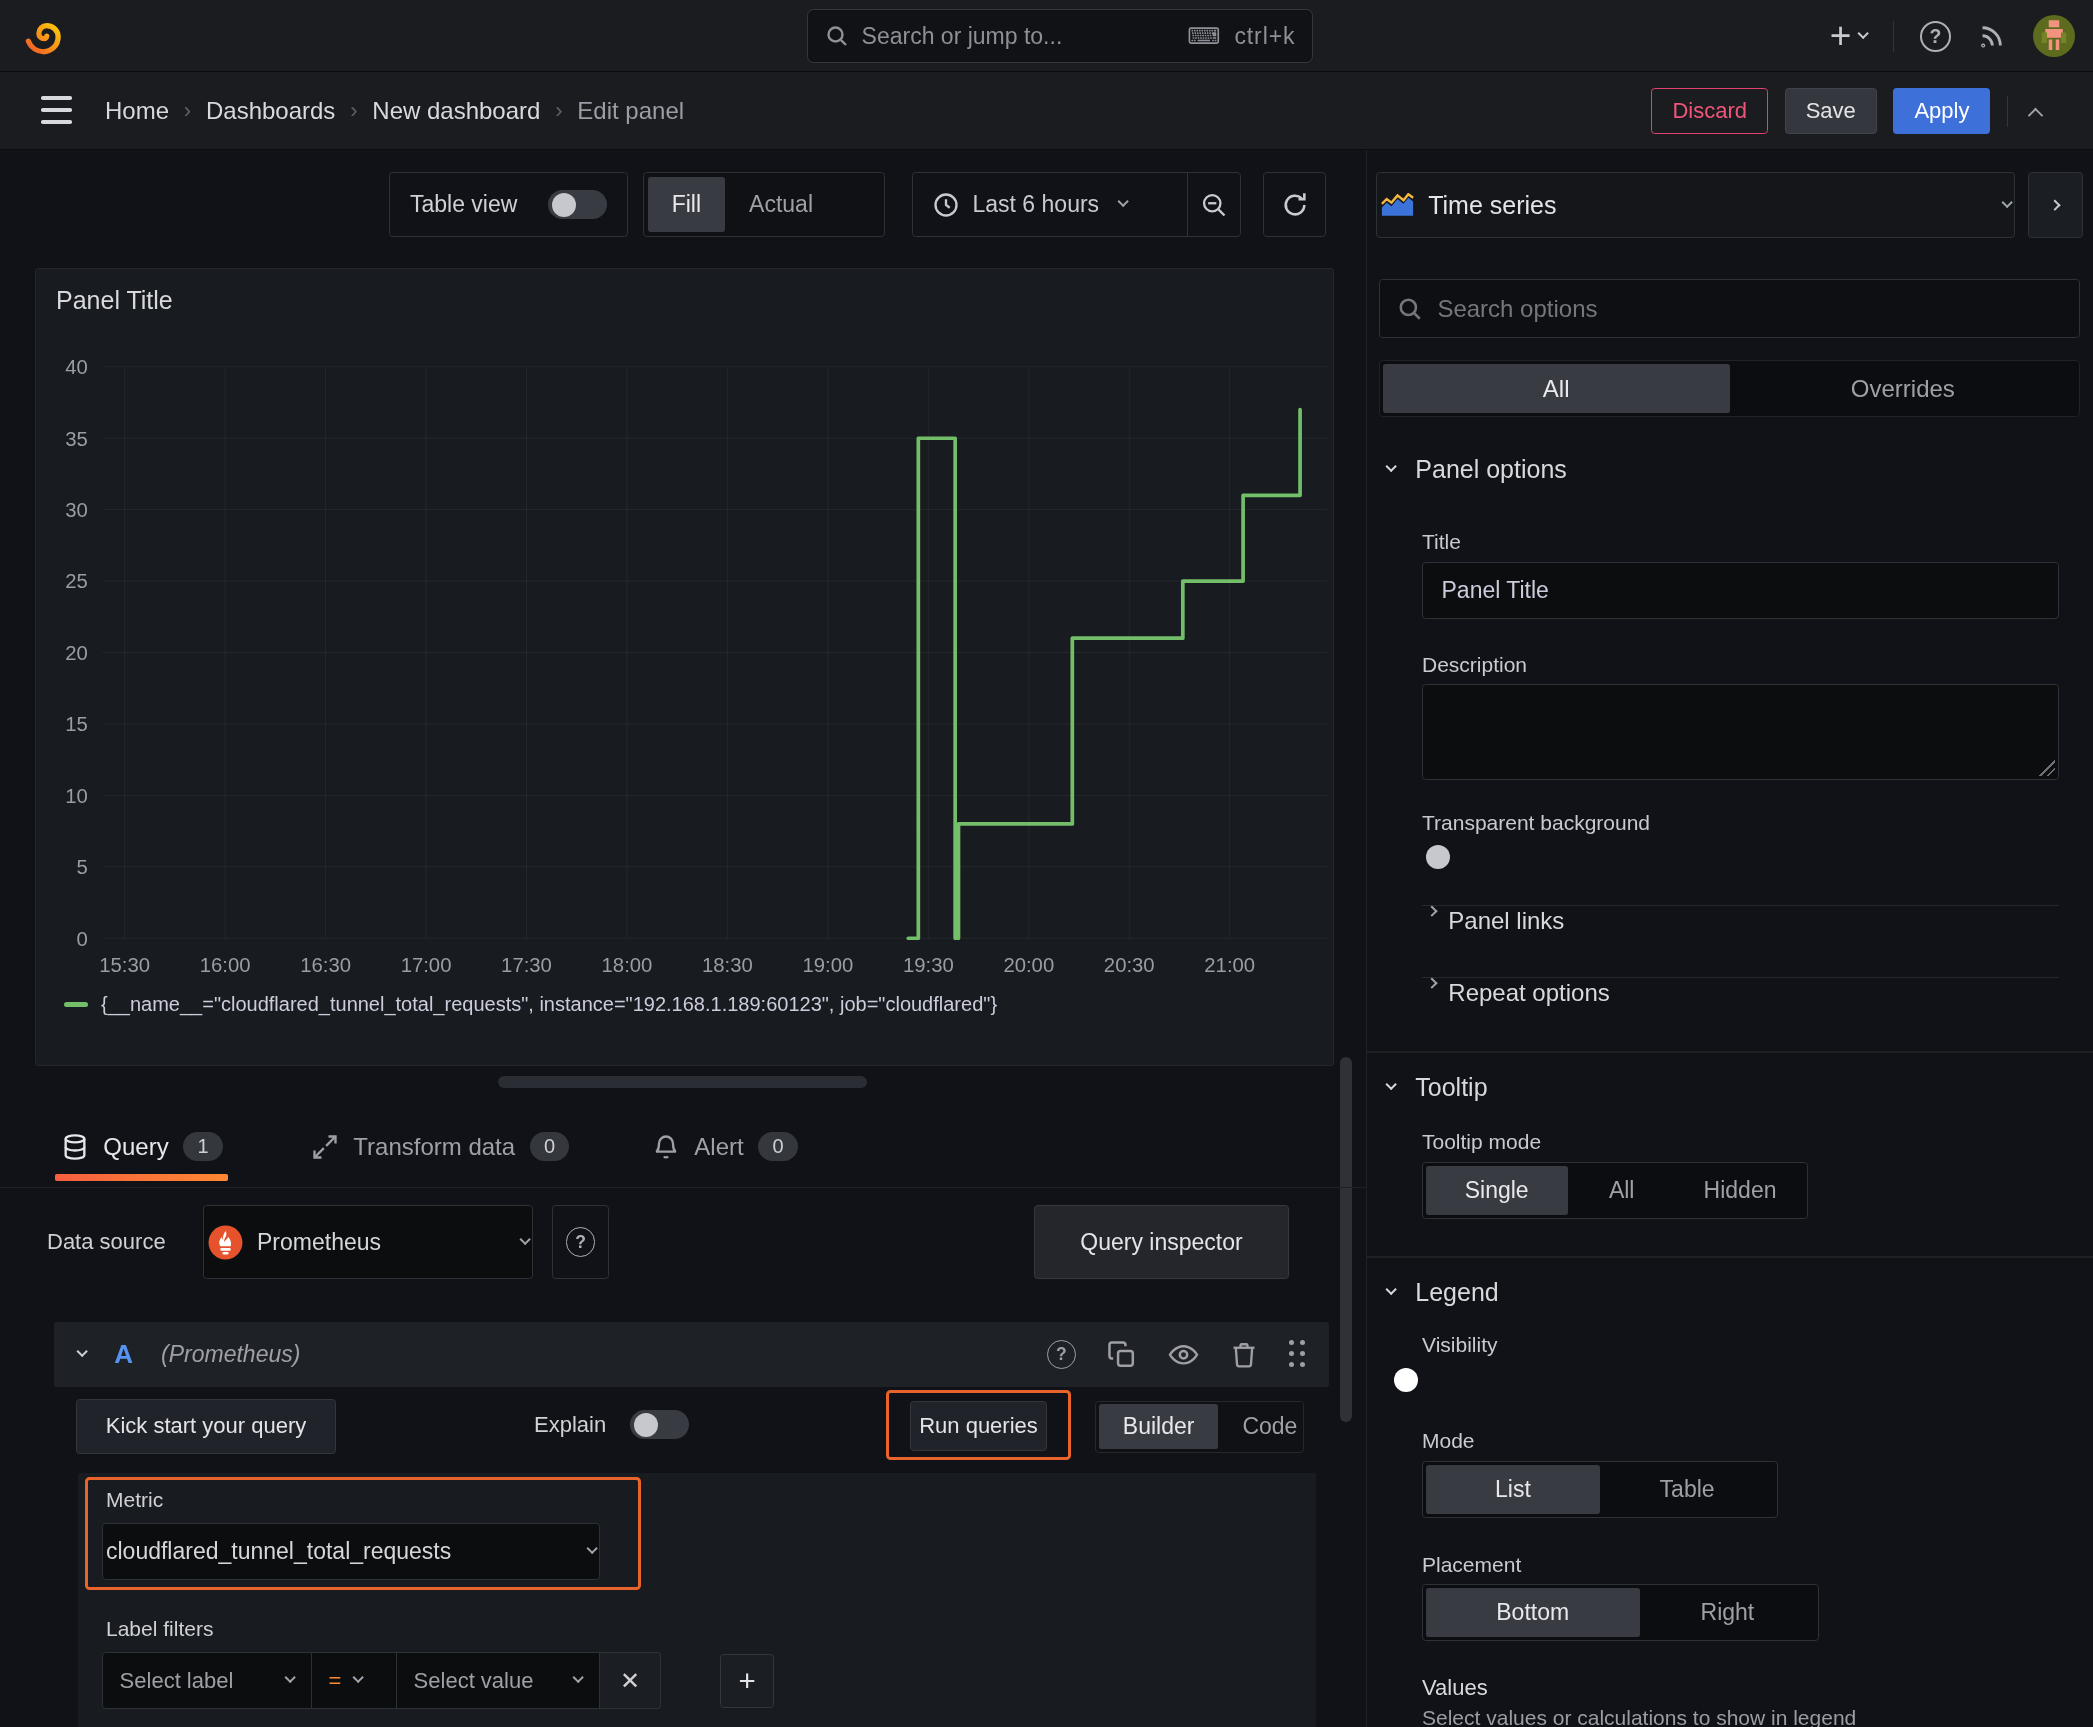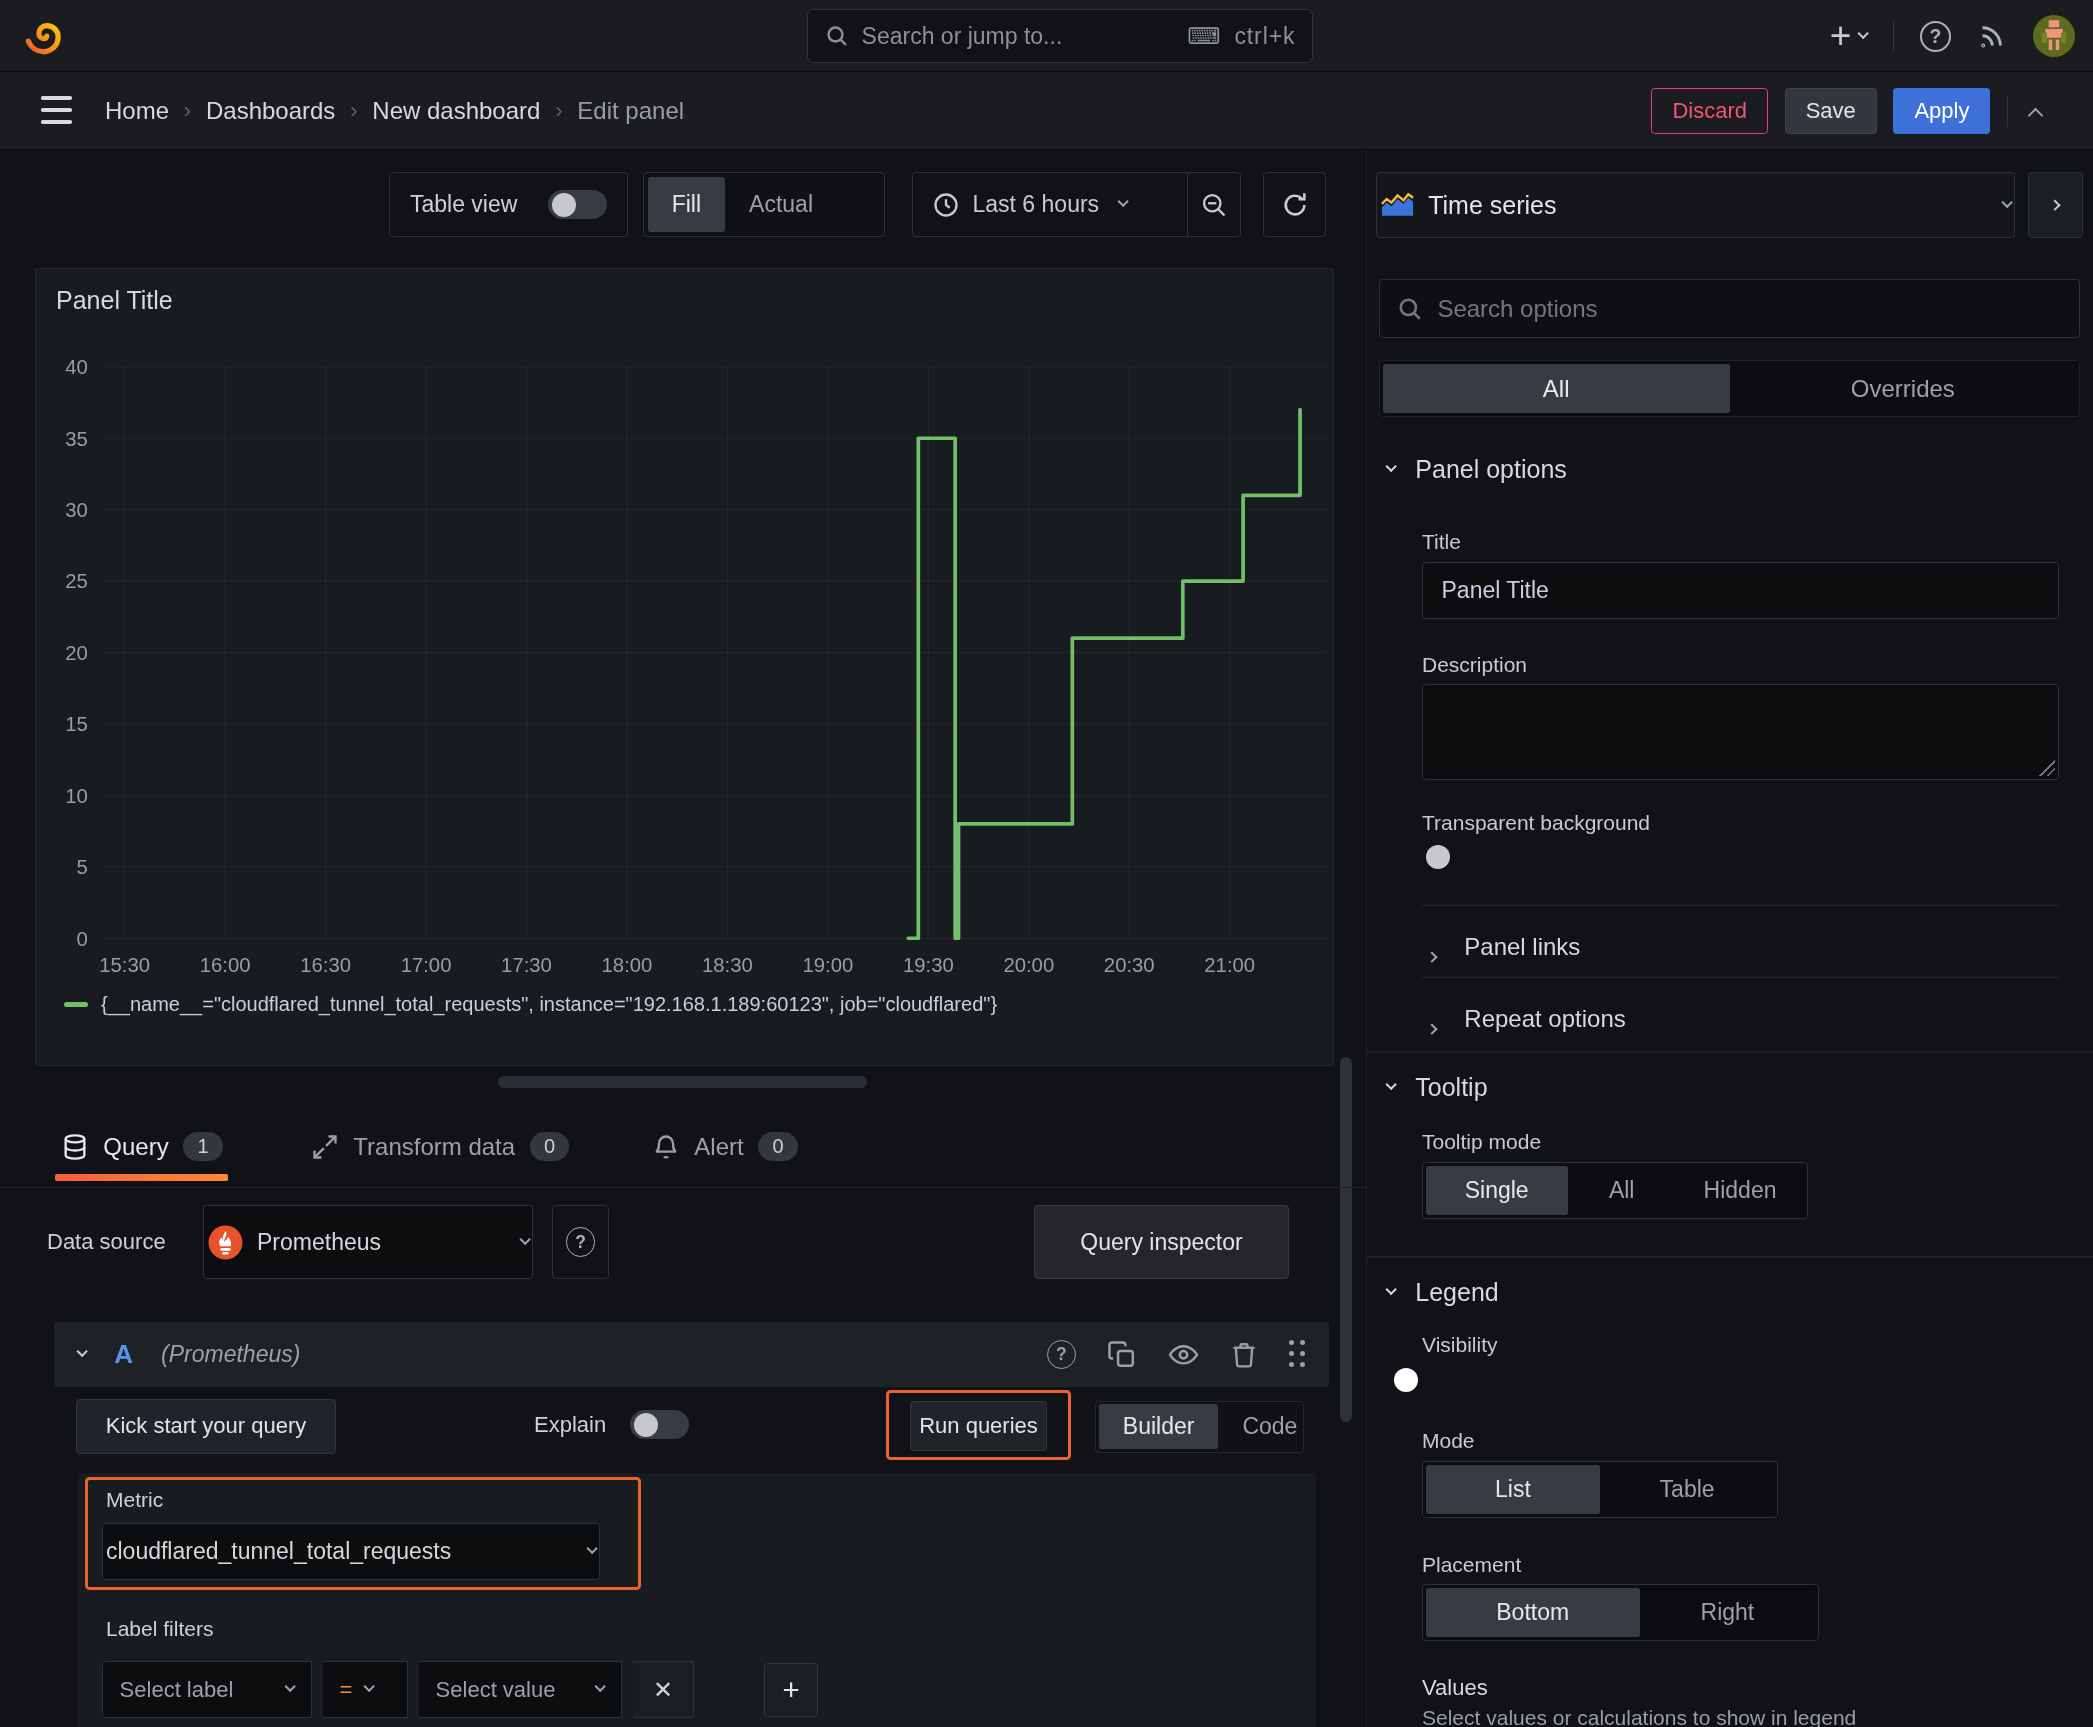--- a/index.html
+++ b/index.html
@@ -107,21 +107,21 @@
   #annot-run{left:832px;top:-5.5px;width:185px;height:70px}
   #buildercode{left:1041px;top:5.5px;width:209px;height:52px;background:#101114;border:0.9px solid #26282d;
     border-radius:3.7px;display:flex;padding:2.8px}
   #qbody{left:78px;top:1473px;width:1238px;height:262px;background:#181b1f;border-radius:2.8px}
   #annot-metric{left:7.4px;top:3.7px;width:556px;height:113px}
   .fld-label{font-size:21px;color:#d0d1d5}
   #metric-label{left:28px;top:14.8px}
   #metric-select{left:24px;top:50px;width:498px;height:57px}
   #metric-select .grow{flex:1}
   #lf-label{left:28px;top:144px}
-  #filter-row{left:24px;top:188px;height:57px;gap:11px}
+  #filter-row{left:24px;top:179px;height:57px;gap:0}
   .fsel{background:#0c0d0f;border:0.9px solid #2c3235;height:57px;display:flex;align-items:center;
     gap:13px;padding:0 16.6px;font-size:22px;color:#9fa0a6;cursor:pointer}
   #f-label{width:210px;border-radius:3.7px 0 0 3.7px}
   #f-op{width:85px;border-left:none}
   #f-op b{color:#ff8833;font-weight:normal}
   #f-value{width:203px;border-left:none}
   #f-x{width:61px;border-left:none;justify-content:center;background:#1b1e23;color:#d0d1d5;
     border-radius:0 3.7px 3.7px 0;font-size:24px}
   #f-add{margin-left:59px;width:54px;height:54px;background:#1b1e23;border:0.9px solid #33363d;border-radius:3.7px;
     display:flex;align-items:center;justify-content:center;font-size:29.5px;color:#e3e4e8;cursor:pointer}
@@ -129,21 +129,21 @@
   
   #sidebar{left:1366px;top:150px;width:727px;height:1578px;background:#111217;border-left:0.9px solid #202227;overflow:hidden}
   #viz-select{left:9.2px;top:22px;width:639px;height:66px;background:#141619;font-size:25px;color:#e3e4e8}
   #viz-expand{left:661px;top:22px;width:55px;height:66px;background:#1b1e23;border:0.9px solid #2c3235;border-radius:3.7px;
     display:flex;align-items:center;justify-content:center;color:#c9cad0;cursor:pointer}
   #opt-search{left:12px;top:129px;width:701px;height:59px;background:#0e0f12;border:0.9px solid #2c3235;border-radius:3.7px;
     padding:0 16.6px;gap:14.8px;font-size:24px;color:#75767c}
   #allover{left:12px;top:210px;width:701px;height:57px;background:#0c0d10;border:0.9px solid #202227;border-radius:3.7px;display:flex;padding:2.8px}
   #allover .seg{flex:1;font-size:24px}
   .sect-head{position:absolute;display:flex;align-items:center;gap:20px;font-size:25px;font-weight:500;color:#d8d9dd;cursor:pointer}
-  .sub-head{position:absolute;display:flex;align-items:flex-end;gap:28px;font-size:24px;color:#d8d9dd;cursor:pointer}
+  .sub-head{position:absolute;display:flex;align-items:flex-start;gap:12px;font-size:24px;color:#d8d9dd;cursor:pointer}
   .side-label{position:absolute;font-size:21px;color:#c9cad0}
   .side-input{position:absolute;background:#0c0d0f;border:0.9px solid #2c3235;border-radius:3.7px;
     display:flex;align-items:center;padding:0 18.5px;font-size:23px;color:#ccccdc}
   .hdiv{position:absolute;height:0.9px;background:#25272c}
   .hdiv.thick{height:1.8px;background:#1e2024}
   .rgroup{position:absolute;background:#0c0d10;border:0.9px solid #2c3235;border-radius:3.7px;display:flex;padding:2.8px;height:57px}
   .rgroup .seg{font-size:23px}
   #ta-resize{position:absolute;right:2.8px;bottom:2.8px;width:18.5px;height:18.5px;
     background:linear-gradient(135deg,transparent 0 55%,#6e7076 55% 63%,transparent 63% 75%,#6e7076 75% 83%,transparent 83%)}
   #values-hint{position:absolute;font-size:21px;color:#9a9da5}

